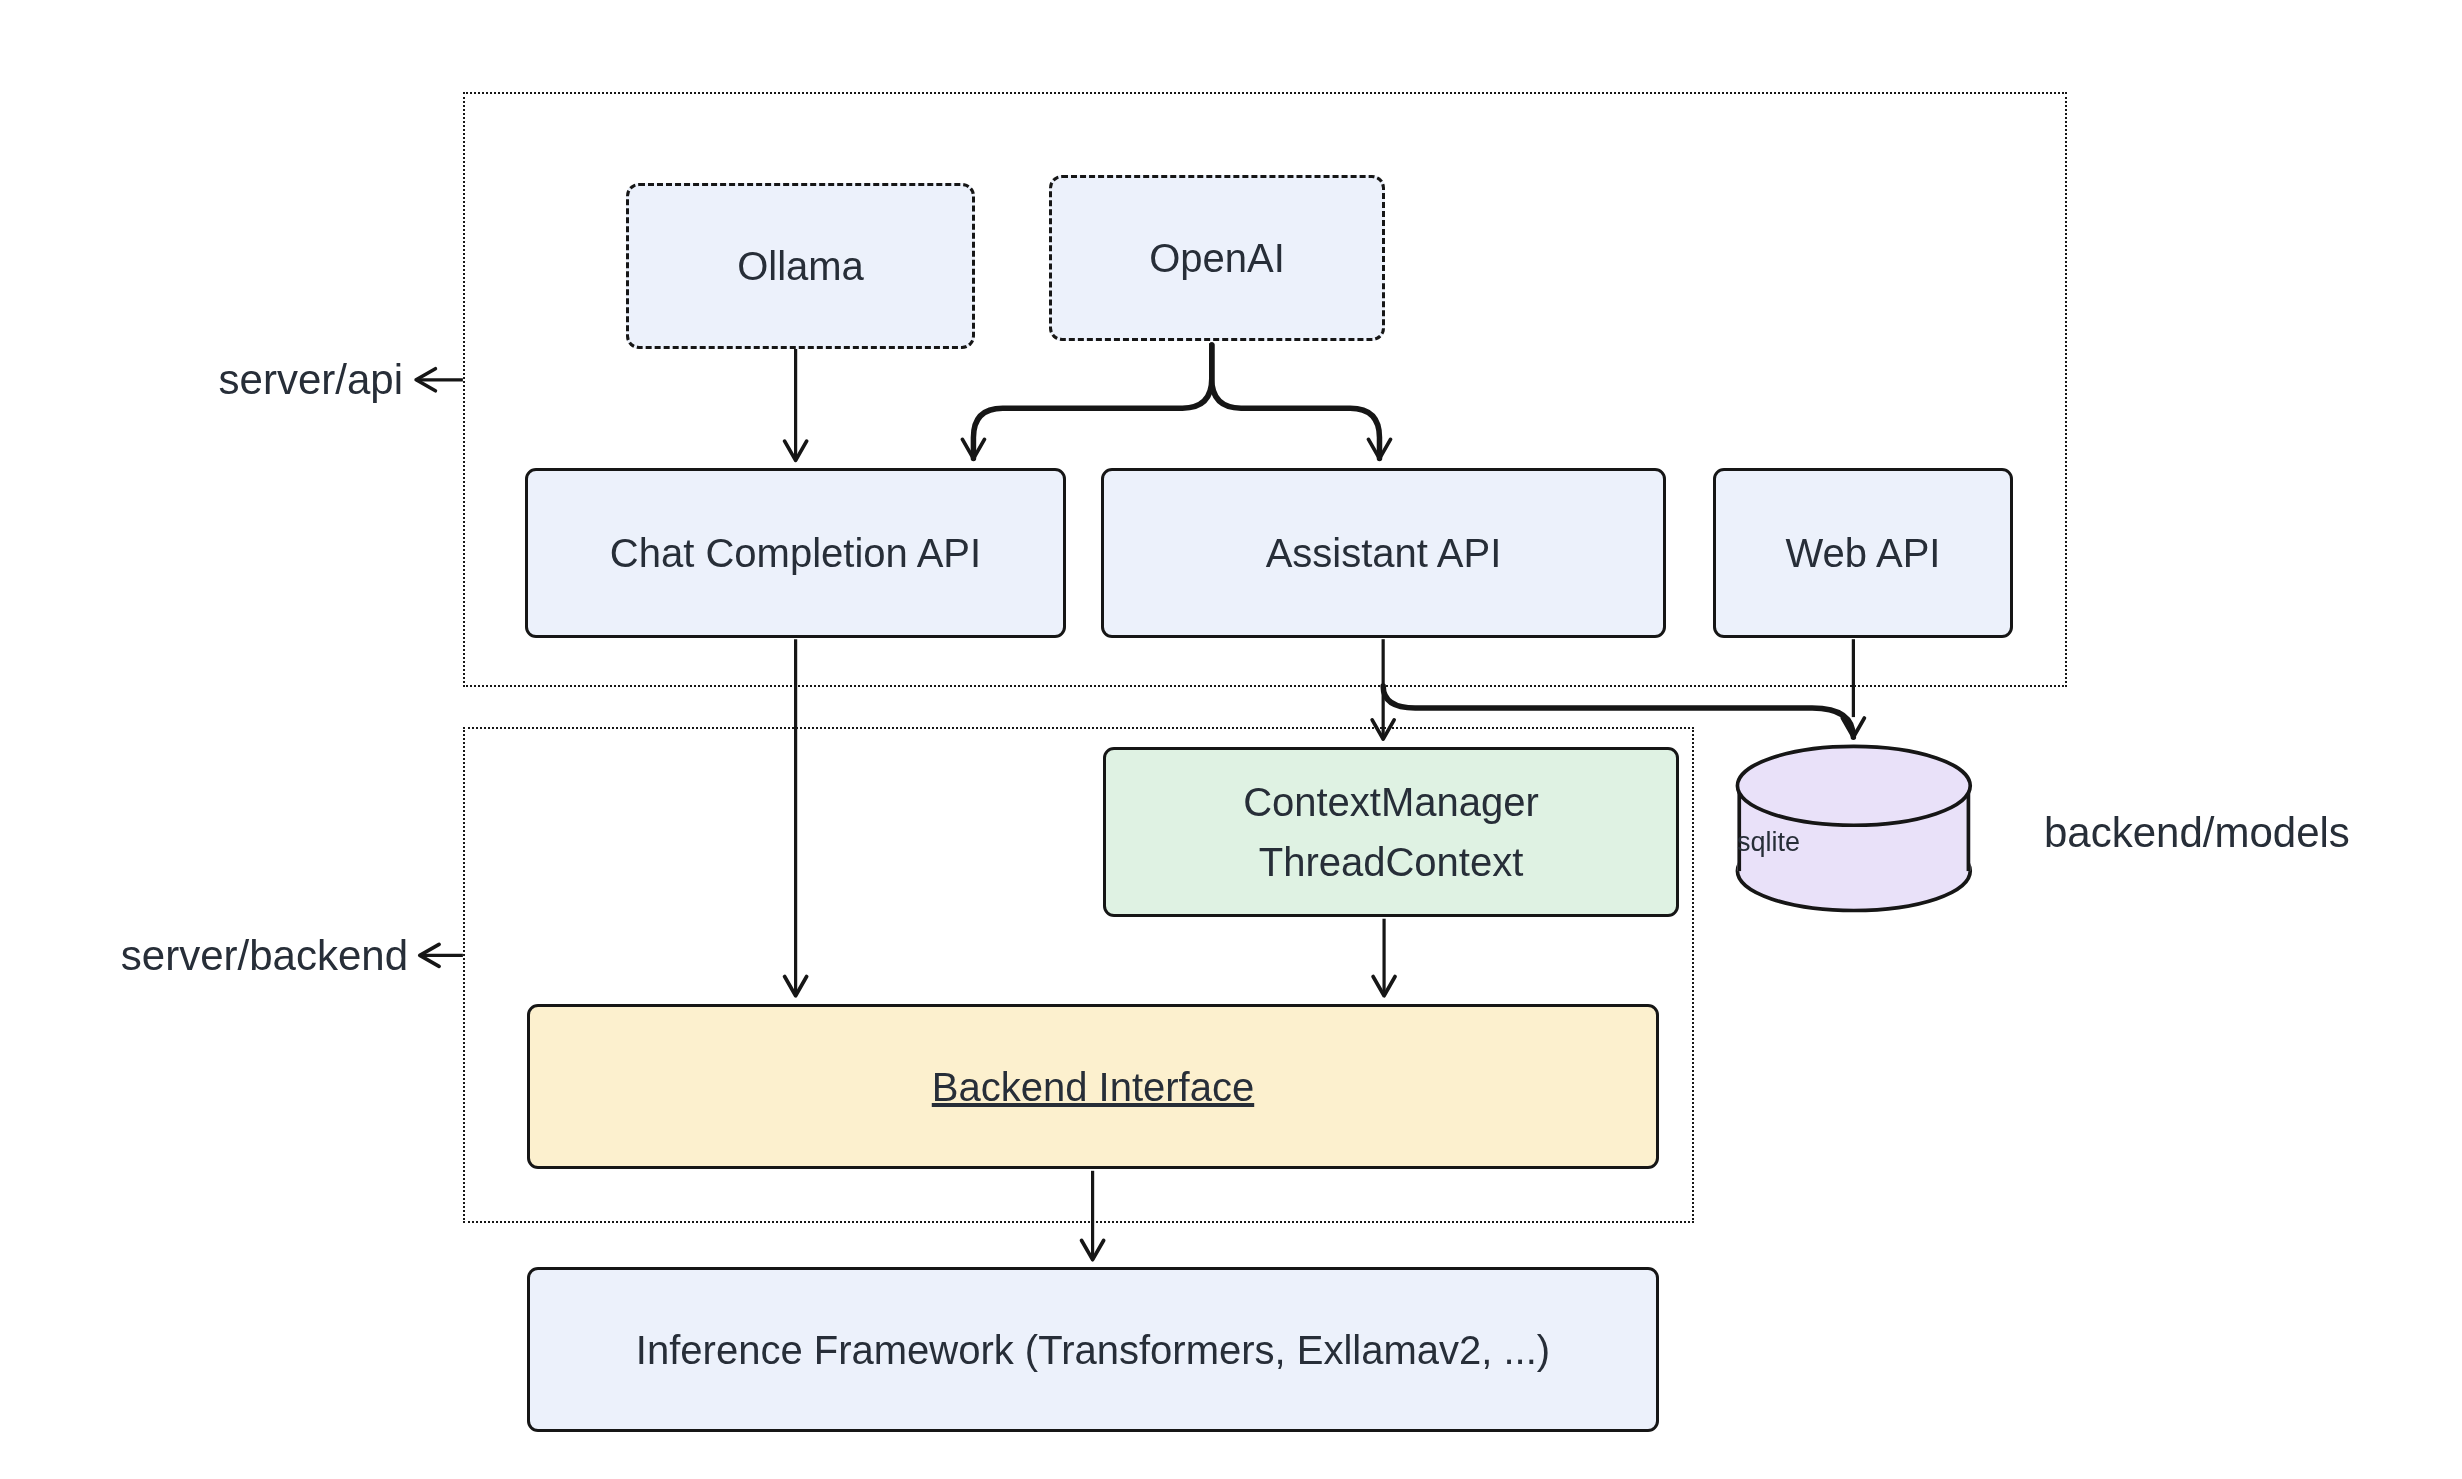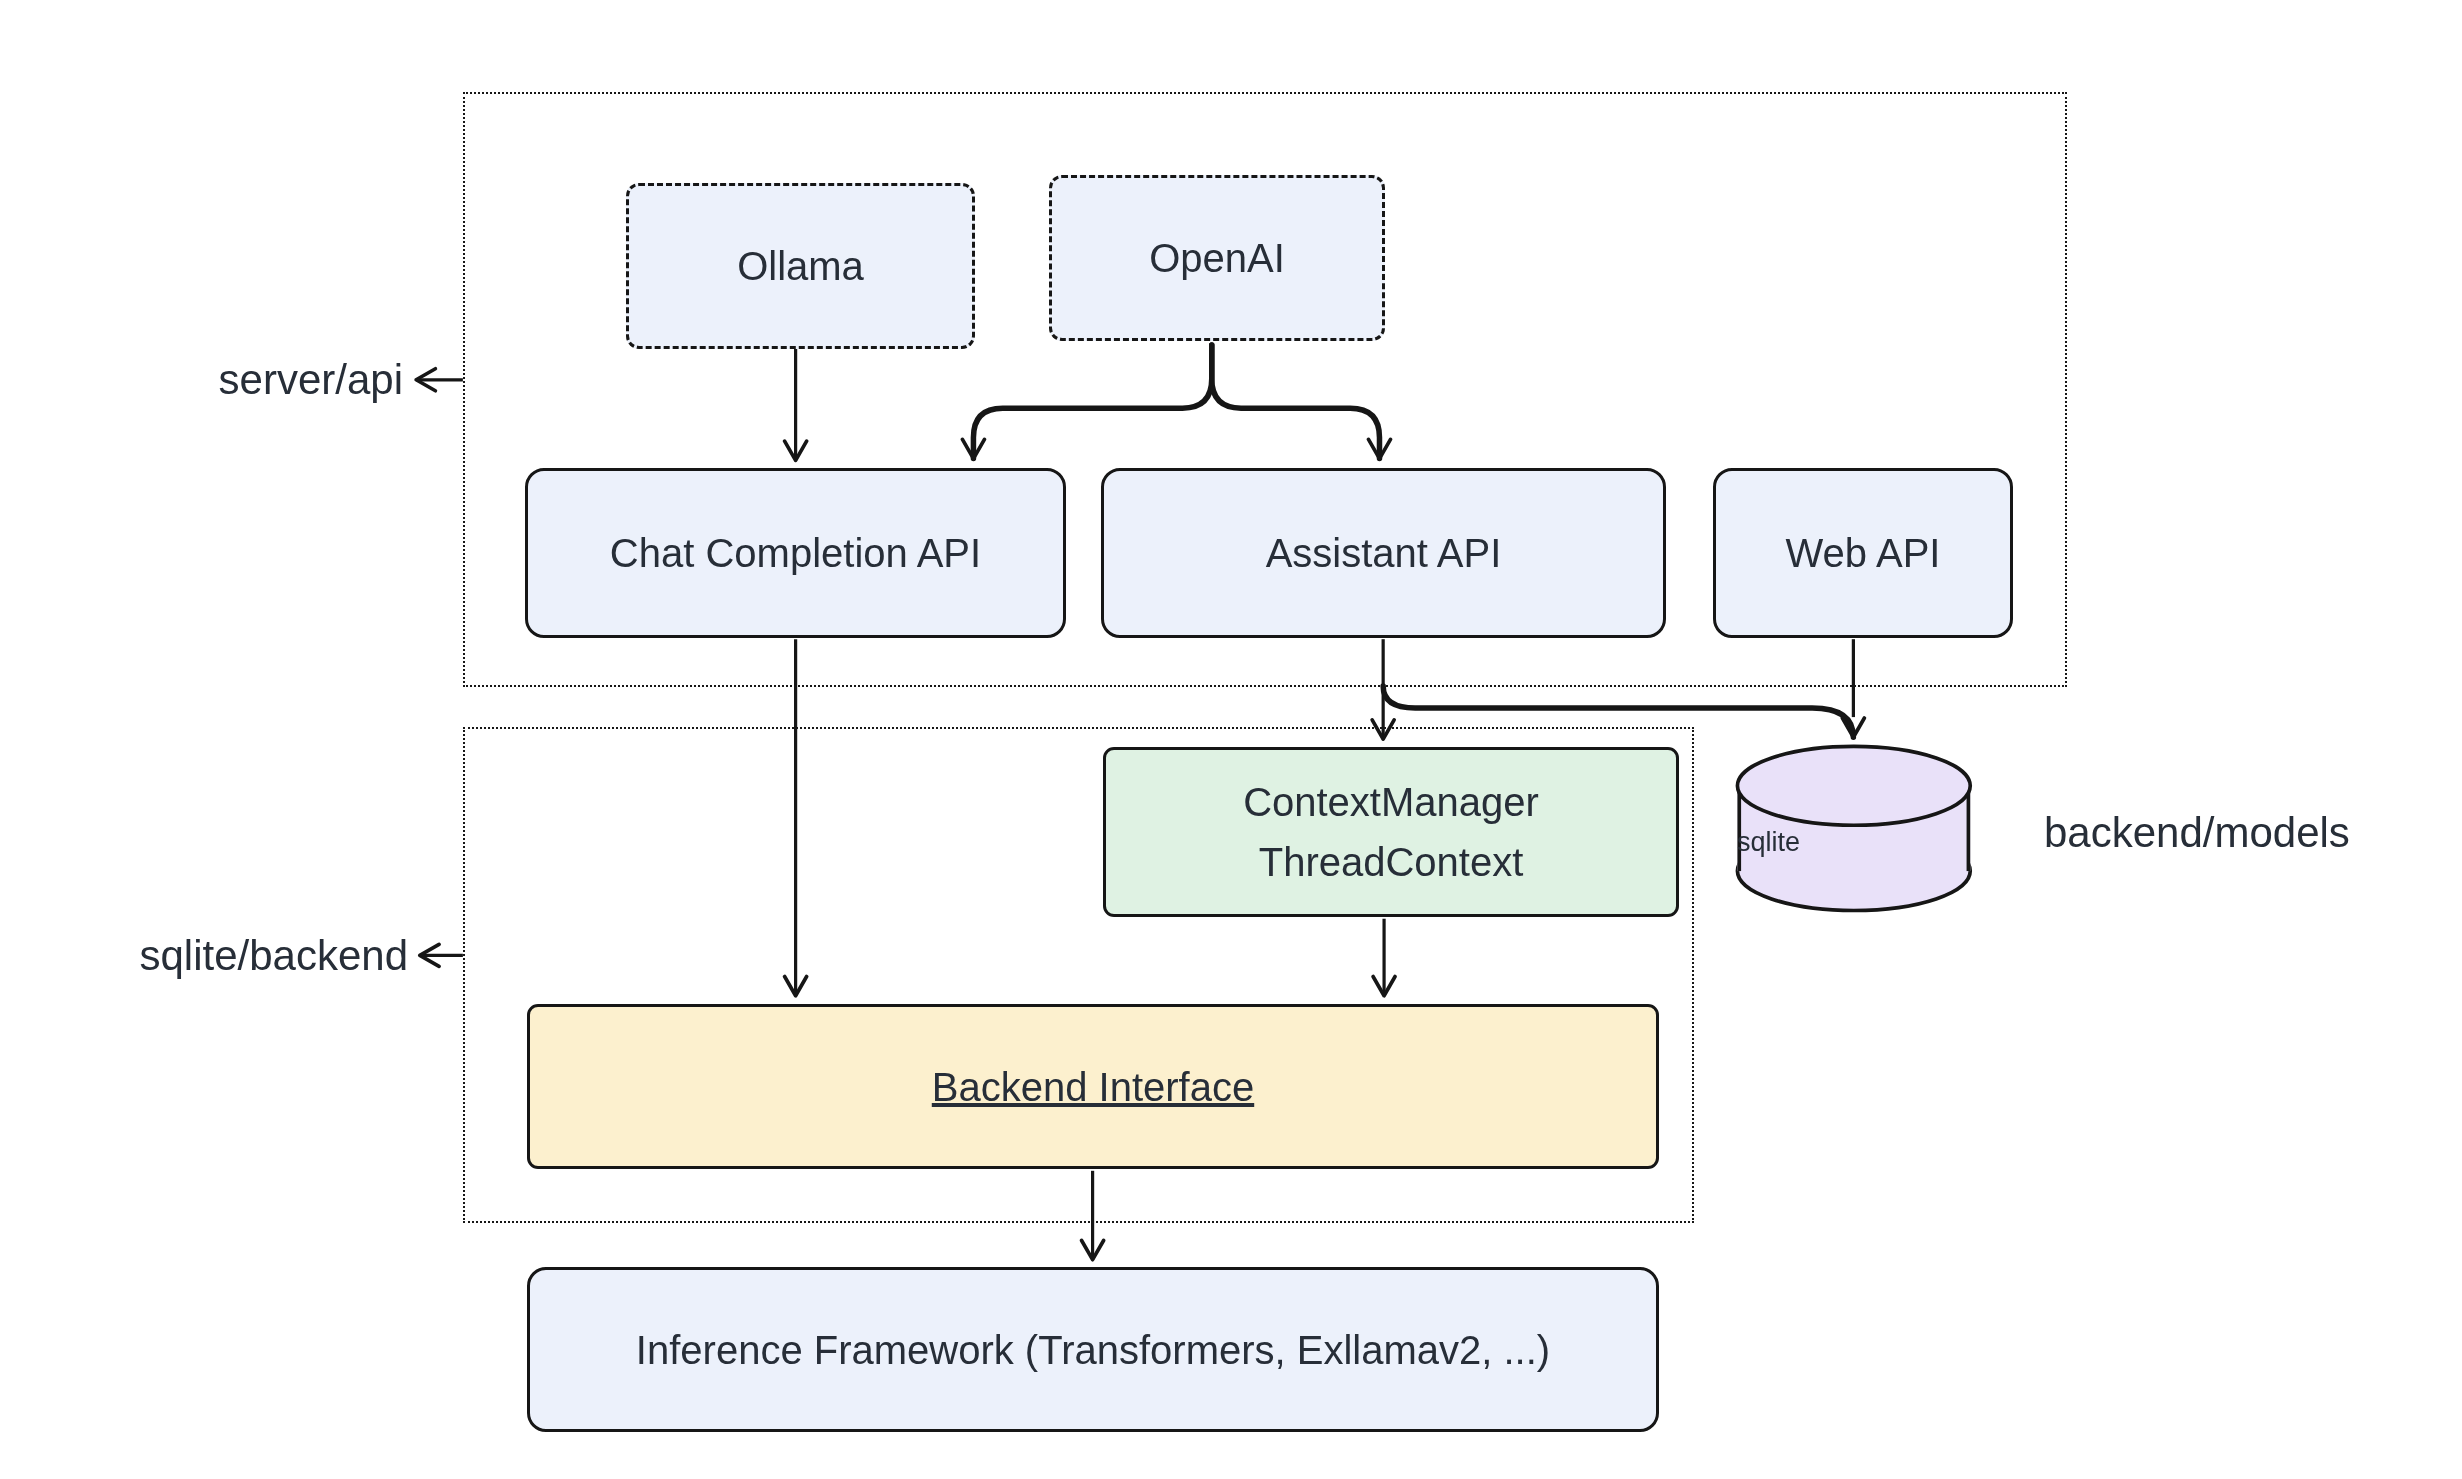--- a/index.html
+++ b/index.html
@@ -17,21 +17,21 @@
     position:absolute; border:2.8px dotted var(--stroke); background:transparent;
   }
   .node{
     position:absolute; display:flex; flex-direction:column; align-items:center;
     justify-content:center; text-align:center;
     border:3.7px solid var(--stroke); border-radius:11px;
     font-size:40px; line-height:1.5; color:var(--ink); box-sizing:border-box;
     white-space:nowrap;
   }
   .node.dashed{border-style:dashed; border-radius:13px;}
-  .fill-blue{background:var(--blue);border-radius:19px;}
+  .fill-blue{background:var(--blue);}
   .fill-green{background:var(--green);}
   .fill-yellow{background:var(--yellow);}
   .outer-label{
     position:absolute; font-size:42px; color:var(--ink); white-space:nowrap;
     line-height:51px; height:51px;
   }
   .db-label{
     position:absolute; font-size:27px; color:var(--ink); text-align:left;
     white-space:nowrap;
   }
@@ -76,21 +76,21 @@
       <line x1="1897.5" y1="857" x2="1897.5" y2="950" stroke="#161616" stroke-width="4"></line>
       <line x1="2147.5" y1="857" x2="2147.5" y2="950" stroke="#161616" stroke-width="4"></line>
       <ellipse cx="2022.5" cy="857" rx="127" ry="43" fill="#E9E1F9" stroke="#161616" stroke-width="4"></ellipse>
     </g>
   </svg>
 
   <div class="group" style="left:463px; top:92px; width:1600px; height:591px;"></div>
   <div class="group" style="left:463px; top:727px; width:1227px; height:492px;"></div>
 
   <div class="outer-label" style="right:2059px; top:354px;">server/api</div>
-  <div class="outer-label" style="right:2054px; top:930px;">sqlite/backend</div>
+  <div class="outer-label" style="right:2054px; top:930px;">server/backend</div>
   <div class="outer-label" style="left:2044px; top:807px;">backend/models</div>
 
   <div class="node dashed fill-blue" style="left:626px; top:175px; width:349px; height:166px;margin-top:8px;">
     <span>Ollama</span>
   </div>
 
   <div class="node dashed fill-blue" style="left:1049px; top:175px; width:336px; height:166px;">
     <span>OpenAI</span>
   </div>
 

